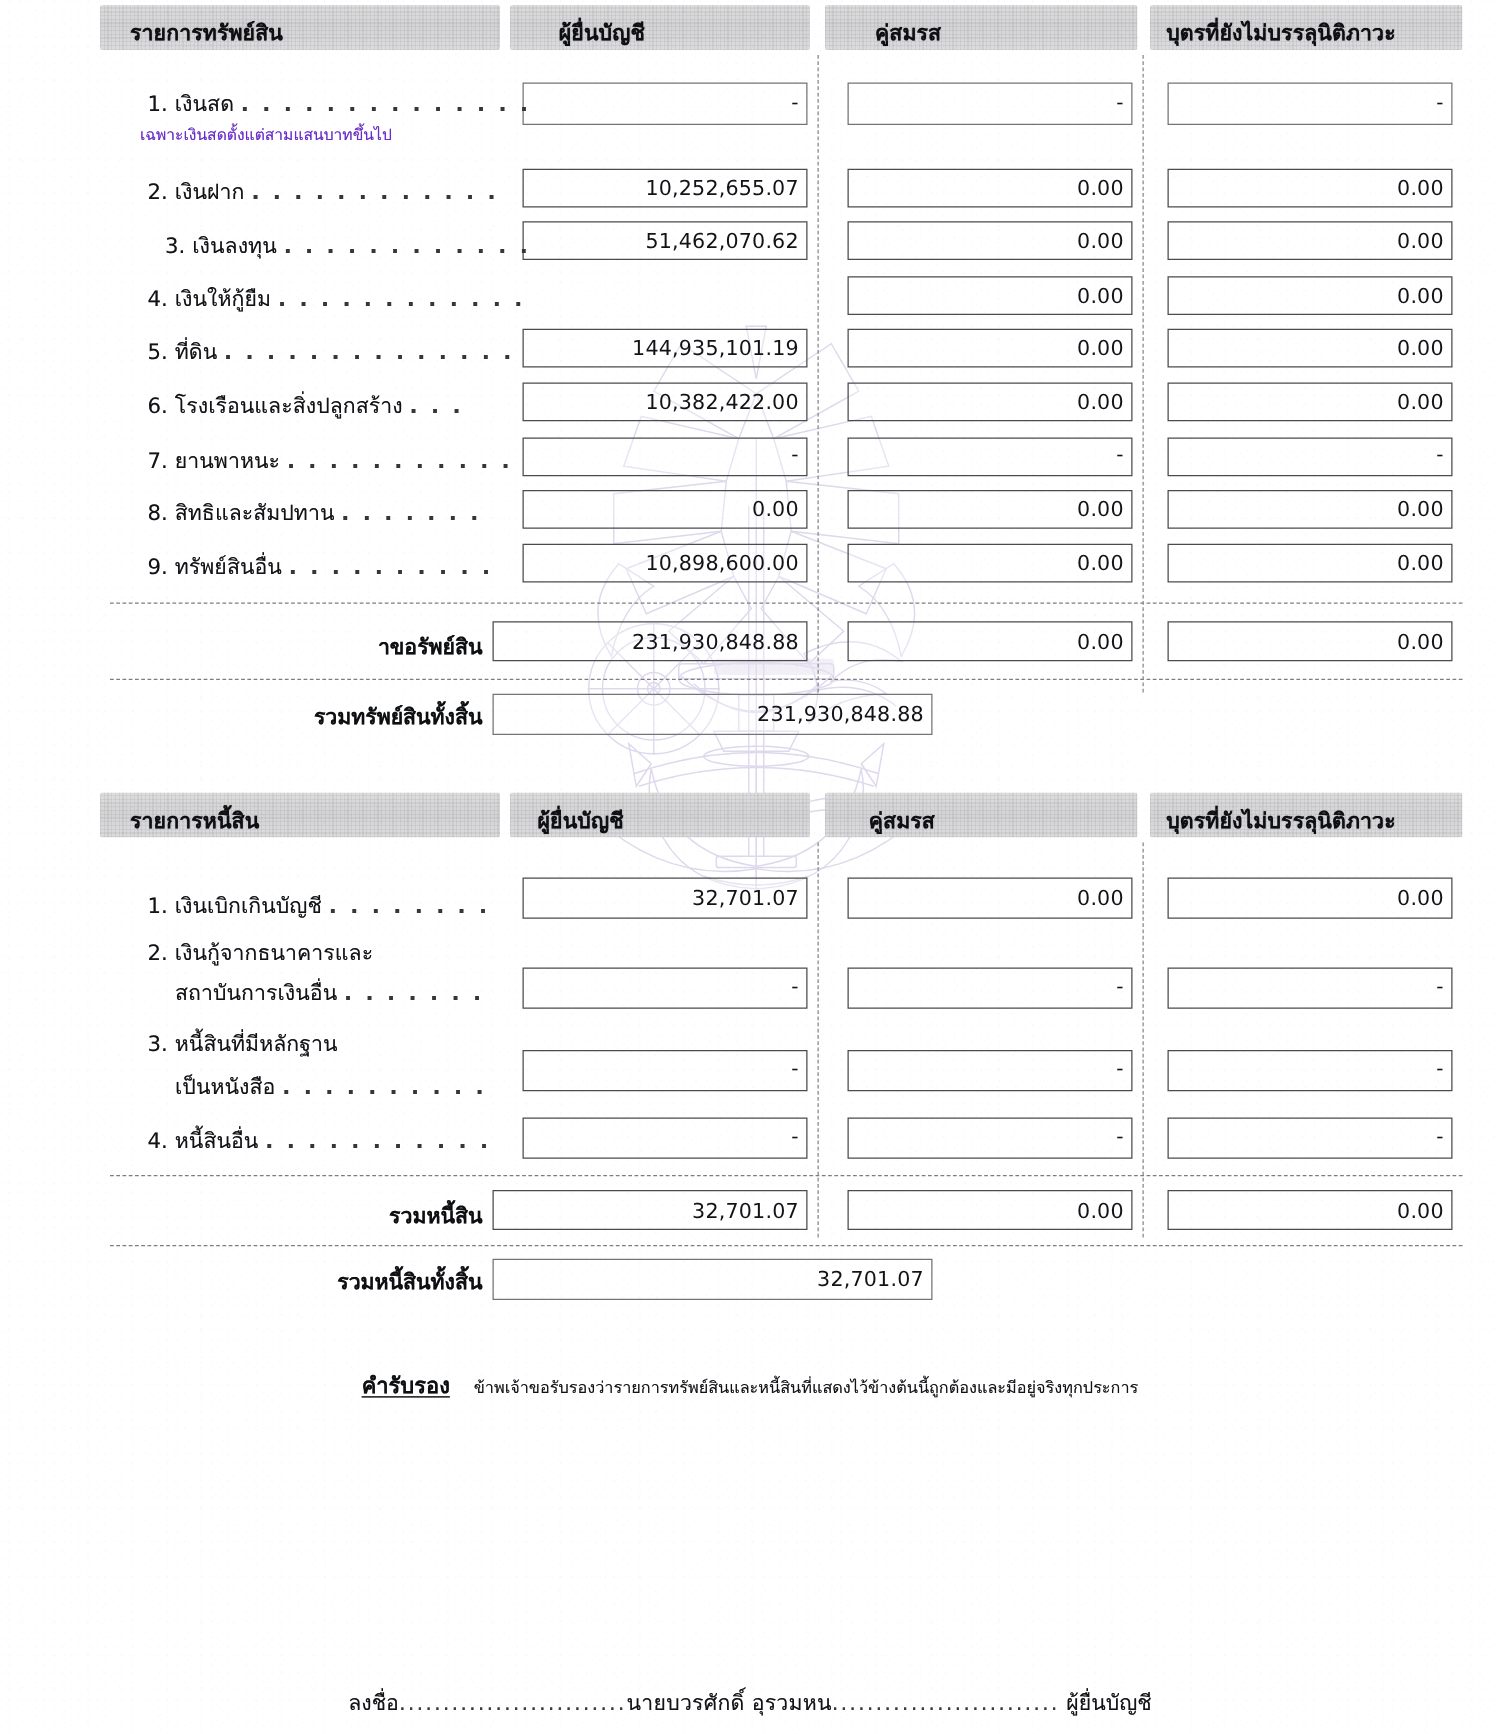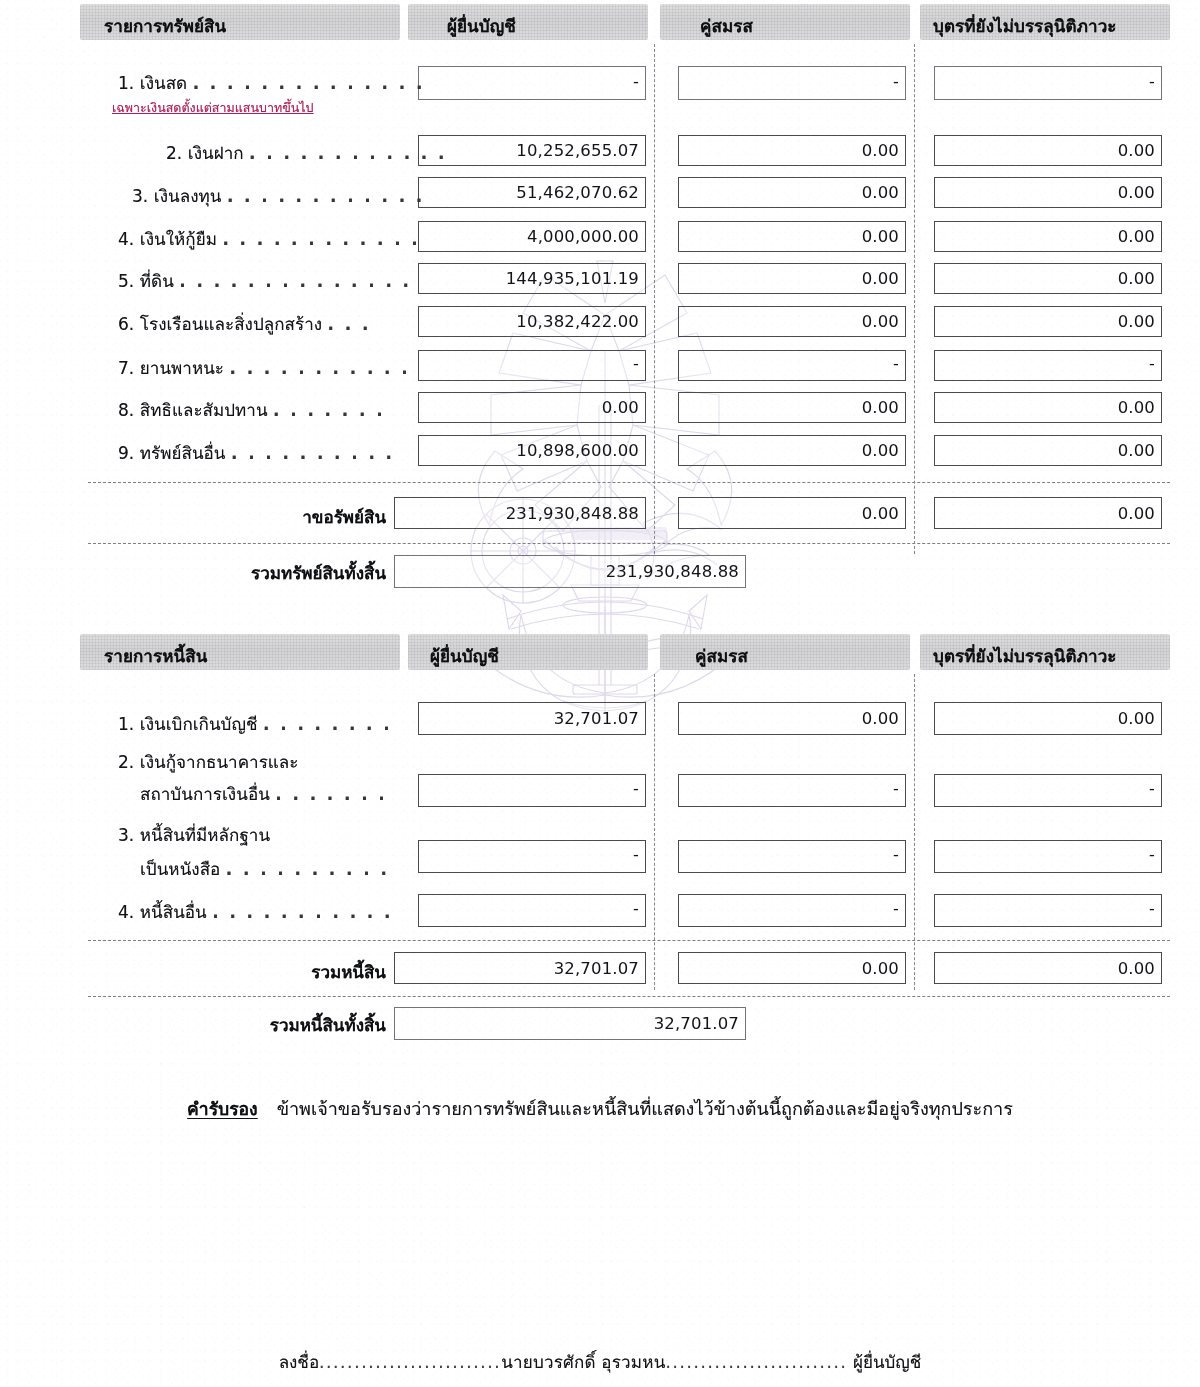--- a/index.html
+++ b/index.html
@@ -85,24 +85,23 @@
   }
   .rowlabel .lead {
     color: #35363a;
     letter-spacing: 2.4px;
     font-weight: 700;
   }
   .sublabel {
     position: absolute;
     z-index: 8;
     font-size: 12.5px;
-    color: #be185d;
+    color: #6d28d9;
     white-space: nowrap;
     text-shadow: 0 0 .4px rgba(0,0,0,.35);
-    text-decoration: underline;
   }
   .totlabel {
     position: absolute;
     z-index: 8;
     font-size: 17px;
     font-weight: 700;
     color: #0e0f12;
     white-space: nowrap;
     text-align: right;
     text-shadow: 0 0 .5px rgba(0,0,0,.45);
@@ -158,21 +157,21 @@
   .cert-title {
     font-size: 17.5px;
     font-weight: 700;
     text-decoration: underline;
     text-underline-offset: 3px;
     color: #0e0f12;
     text-shadow: 0 0 .5px rgba(0,0,0,.45);
     font-family: Liberation Serif, serif;
   }
   .cert-text {
-    font-size: 18px;
+    font-size: 13px;
     color: #121317;
     margin-left: 14px;
     text-shadow: 0 0 .45px rgba(0,0,0,.35);
   }
 
   
   .sig-wrap {
     position: absolute;
     z-index: 8;
     left: 0;
@@ -284,21 +283,21 @@
   <div class="vbox faint" style="left:418px; top:66px; width:228px; height:34px;">
       <span class="dash">-</span>
     </div>
   <div class="vbox faint" style="left:678px; top:66px; width:228px; height:34px;">
       <span class="dash">-</span>
     </div>
   <div class="vbox faint" style="left:934px; top:66px; width:228px; height:34px;">
       <span class="dash">-</span>
     </div>
 
-  <div class="rowlabel" style="left:118px; top:139px;margin-left:48px;">
+  <div class="rowlabel" style="left:118px; top:139px;">
     <span>2.</span>
     <span>เงินฝาก</span>
     <span class="lead">. . . . . . . . . . . .</span>
   </div>
   <div class="vbox" style="left:418px; top:135px; width:228px; height:31px;">10,252,655.07</div>
   <div class="vbox" style="left:678px; top:135px; width:228px; height:31px;">0.00</div>
   <div class="vbox" style="left:934px; top:135px; width:228px; height:31px;">0.00</div>
 
   <div class="rowlabel" style="left:132px; top:182px;">
     <span>3.</span>
@@ -307,21 +306,20 @@
   </div>
   <div class="vbox" style="left:418px; top:177px; width:228px; height:31px;">51,462,070.62</div>
   <div class="vbox" style="left:678px; top:177px; width:228px; height:31px;">0.00</div>
   <div class="vbox" style="left:934px; top:177px; width:228px; height:31px;">0.00</div>
 
   <div class="rowlabel" style="left:118px; top:225px;">
     <span>4.</span>
     <span>เงินให้กู้ยืม</span>
     <span class="lead">. . . . . . . . . . . .</span>
   </div>
-  <div class="vbox" style="left:418px; top:221px; width:228px; height:31px;">4,000,000.00</div>
   <div class="vbox" style="left:678px; top:221px; width:228px; height:31px;">0.00</div>
   <div class="vbox" style="left:934px; top:221px; width:228px; height:31px;">0.00</div>
 
   <div class="rowlabel" style="left:118px; top:267px;">
     <span>5.</span>
     <span>ที่ดิน</span>
     <span class="lead">. . . . . . . . . . . . . .</span>
   </div>
   <div class="vbox" style="left:418px; top:263px; width:228px; height:31px;">144,935,101.19</div>
   <div class="vbox" style="left:678px; top:263px; width:228px; height:31px;">0.00</div>

